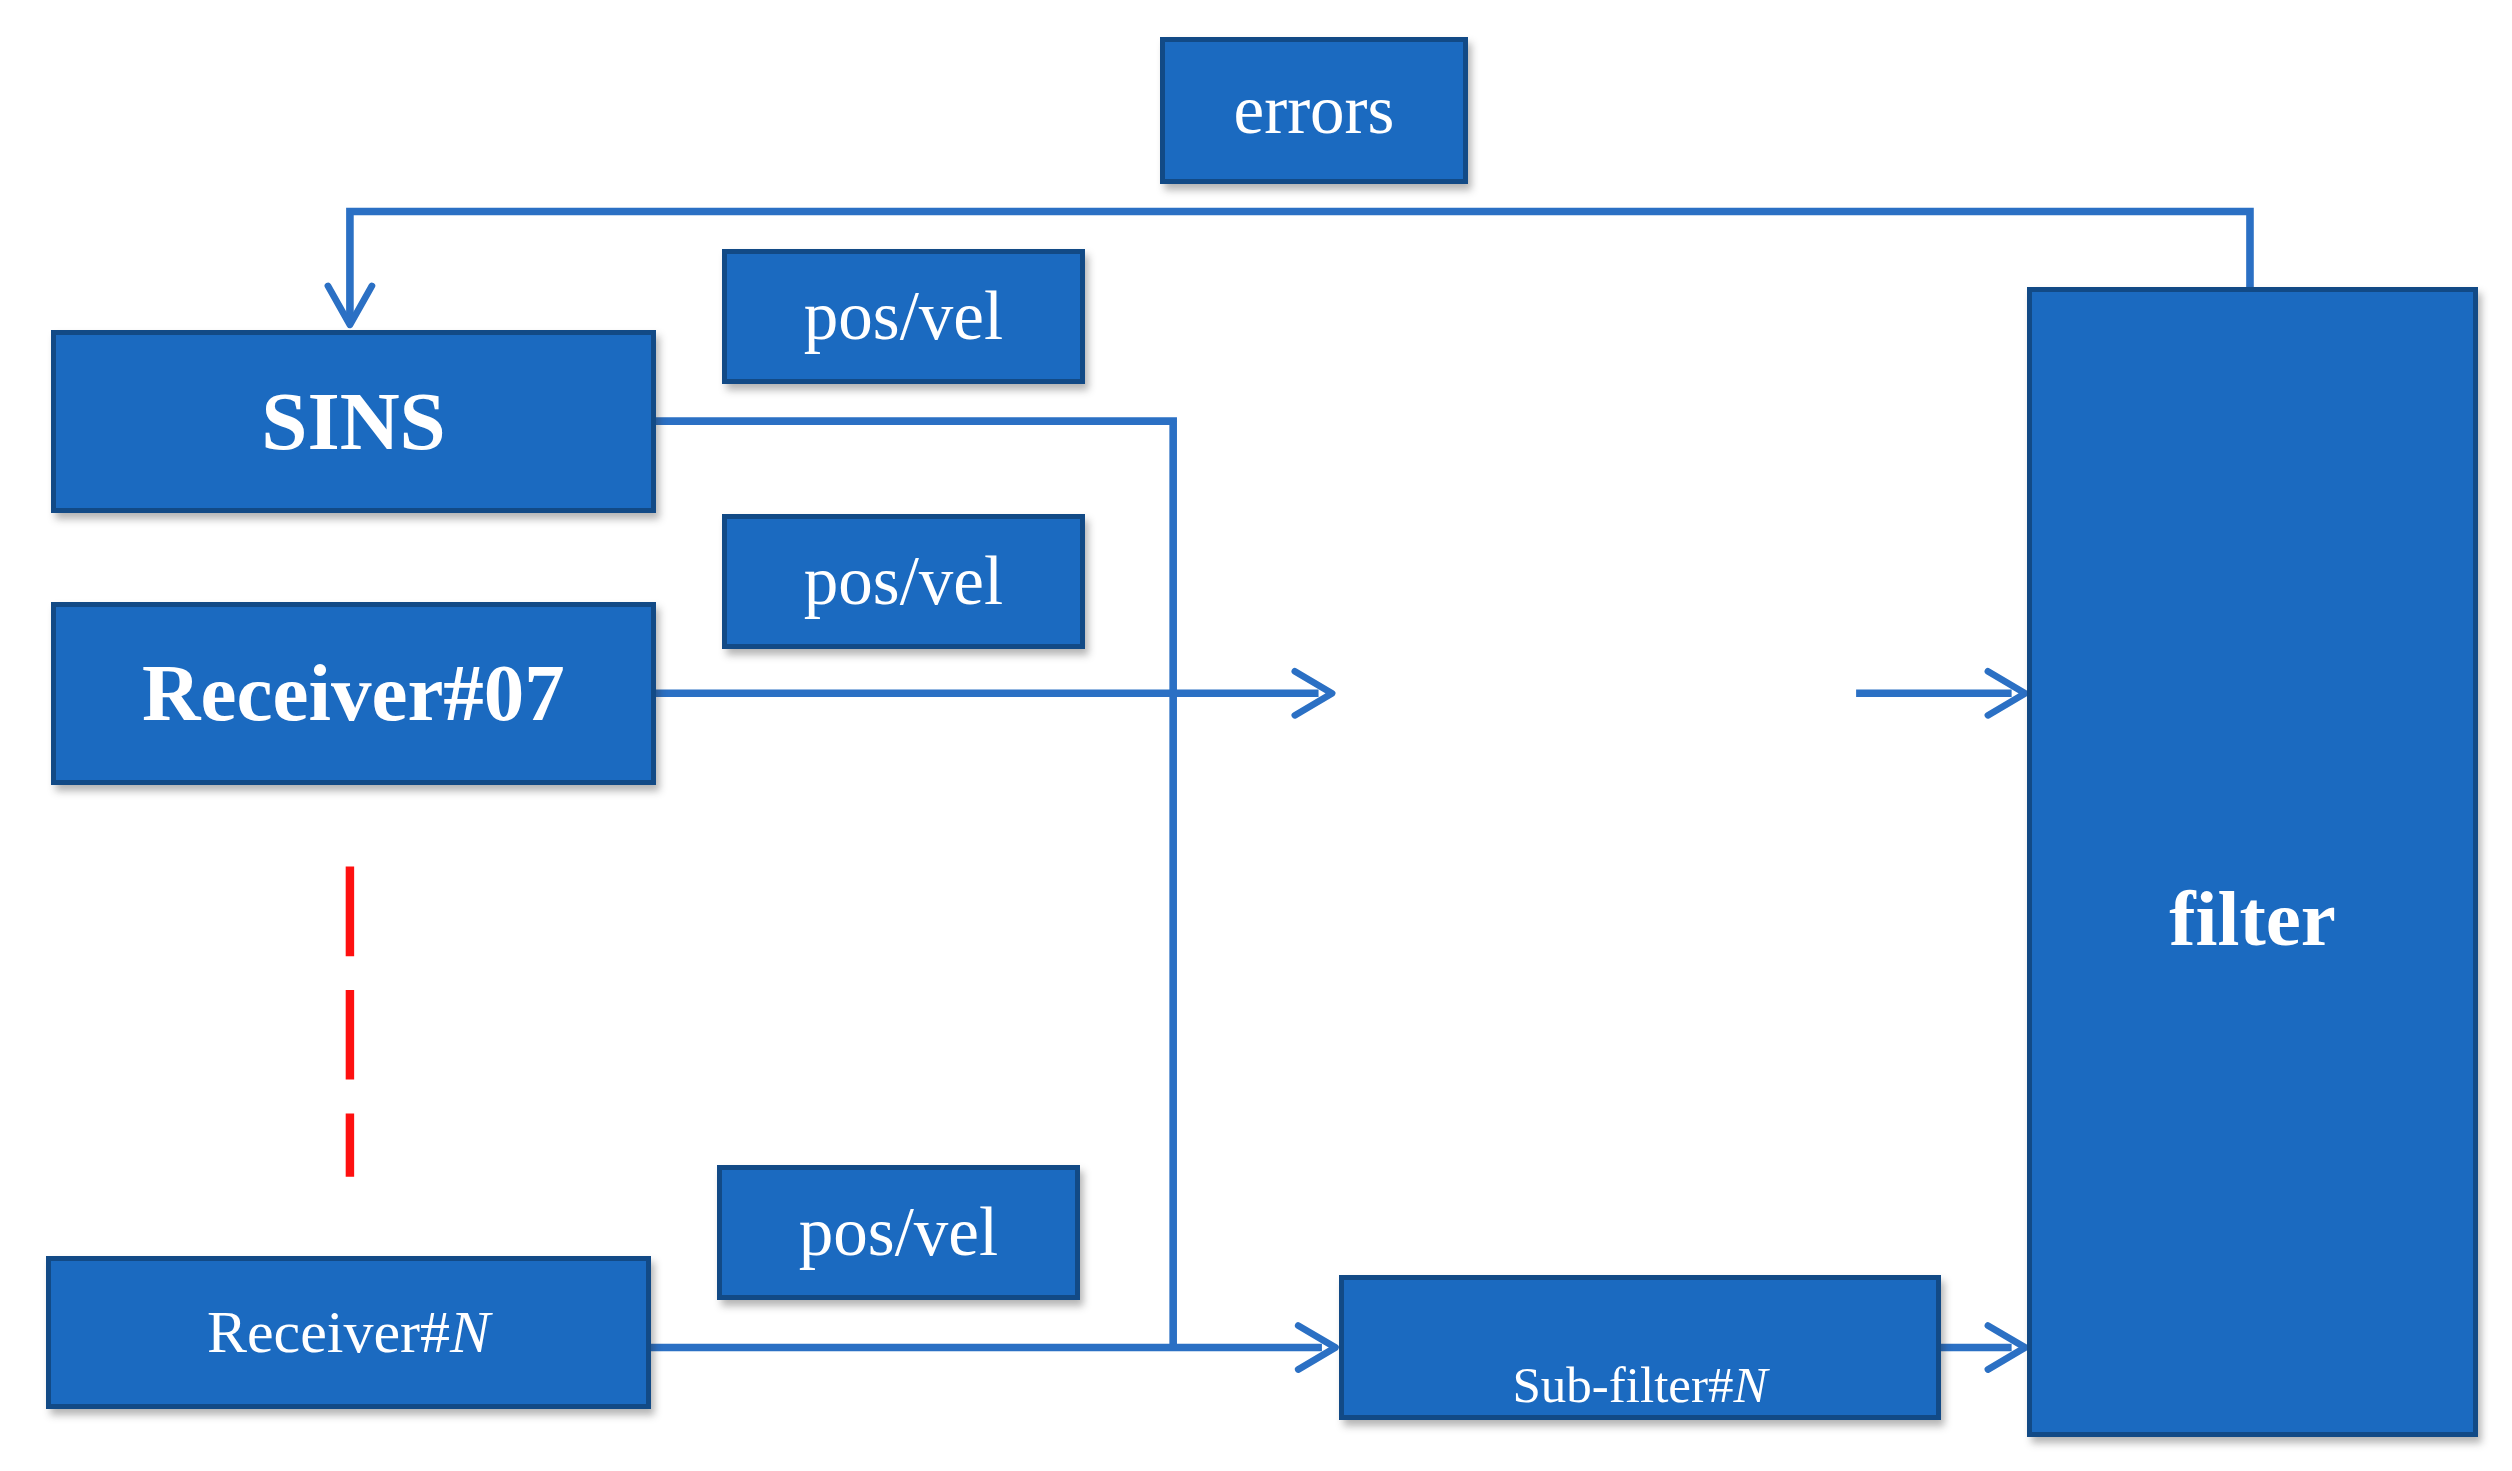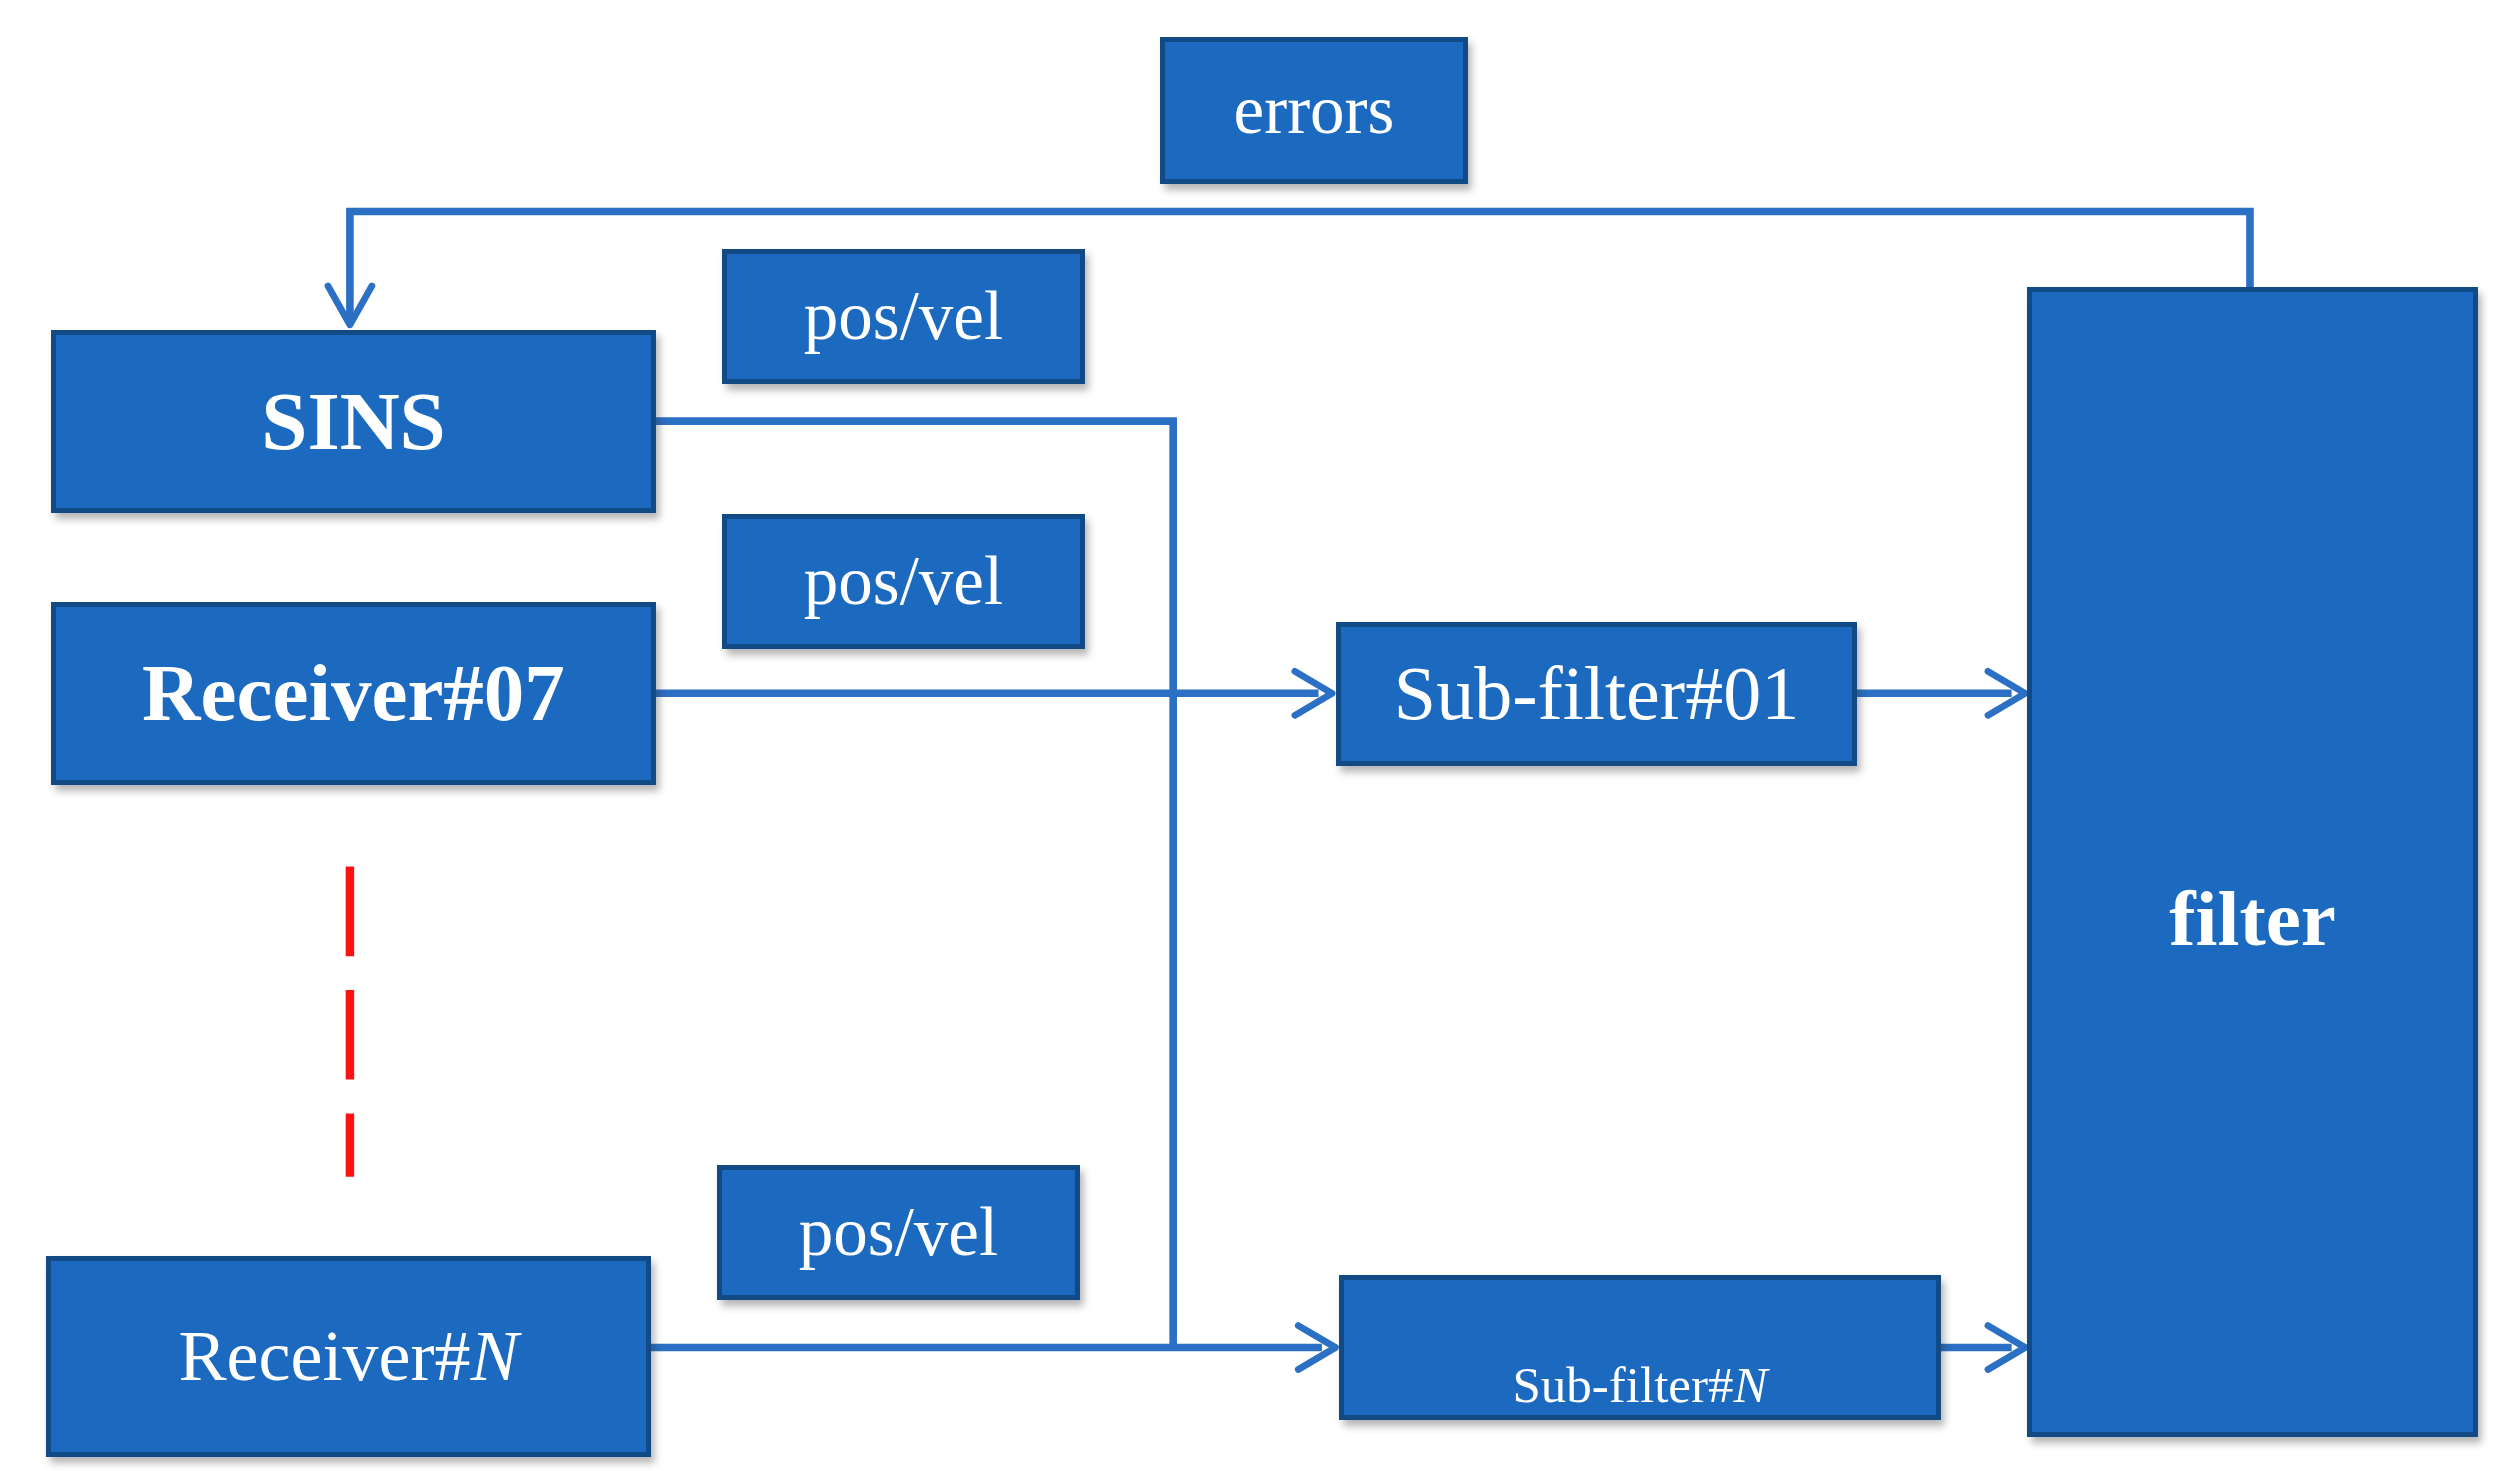--- a/index.html
+++ b/index.html
@@ -35,21 +35,21 @@
   }
   .bold{font-weight:bold;}
   .it{font-style:italic;}
   
   #errors-box     {left:1160px;top:37px;  width:308px;height:147px;font-size:69px;text-align:right;}
   #sins-box       {left:51px;  top:330px; width:605px;height:183px;font-size:83px;font-family:Liberation Serif, serif;}
   #posvel-top-box {left:722px; top:249px; width:363px;height:135px;font-size:69px;}
   #posvel-mid-box {left:722px; top:514px; width:363px;height:135px;font-size:69px;}
   #posvel-bot-box {left:717px; top:1165px;width:363px;height:135px;font-size:69px;}
   #receiver01-box {left:51px;  top:602px; width:605px;height:183px;font-size:81px;}
-  #receiverN-box  {left:46px;  top:1256px;width:605px;height:201px;font-size:72px;}
+  #receiverN-box  {left:46px;  top:1256px;width:605px;height:153px;font-size:60px;}
   #subfilter01-box{left:1336px;top:622px; width:521px;height:144px;font-size:76px;}
   #subfilterN-box {left:1339px;top:1275px;width:602px;height:145px;font-size:51px;align-items:flex-end;}
   #integration-box{left:2027px;top:287px; width:451px;height:1150px;font-size:79px;line-height:1.45;}
 </style>
 </head>
 <body>
 
 <div id="canvas">
 
   <svg id="wires" width="2512" height="1472" viewBox="0 0 2972 1741">
@@ -95,23 +95,20 @@
   </div>
 
   <div class="node bold" id="receiver01-box">
     <span>Receiver#07</span>
   </div>
 
   <div class="node" id="receiverN-box">
     <span><span>Receiver#</span><span class="it">N</span></span>
   </div>
 
-  <div class="node" id="subfilter01-box">
-    <span>Sub-filter#01</span>
-  </div>
 
   <div class="node" id="subfilterN-box">
     <span><span>Sub-filter#</span><span class="it">N</span></span>
   </div>
 
   <div class="node bold" id="integration-box">
     <span>
       <br>
       <span>filter</span>
     </span>

